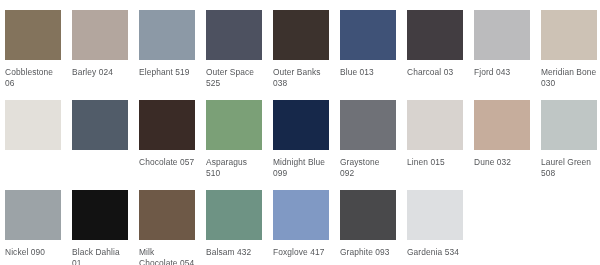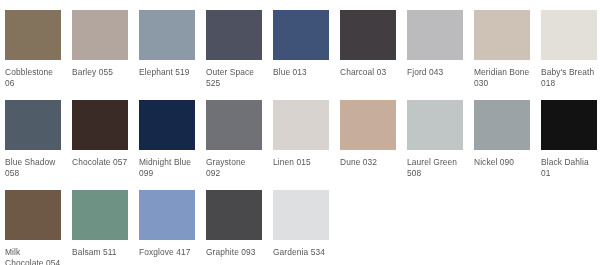--- a/index.html
+++ b/index.html
@@ -53,57 +53,63 @@
 </head>
 <body>
 
 <div id="swatch-grid">
     <div class="swatch-cell">
       <span class="swatch-chip" style="background-color: rgb(131, 115, 92);"></span>
       <div class="swatch-label">Cobblestone 06</div>
     </div>
     <div class="swatch-cell">
       <span class="swatch-chip" style="background-color: rgb(179, 166, 158);"></span>
-      <div class="swatch-label">Barley 055</div>
+      <div class="swatch-label">Barley 024</div>
     </div>
     <div class="swatch-cell">
       <span class="swatch-chip" style="background-color: rgb(140, 153, 166);"></span>
       <div class="swatch-label">Elephant 519</div>
     </div>
     <div class="swatch-cell">
       <span class="swatch-chip" style="background-color: rgb(77, 81, 96);"></span>
       <div class="swatch-label">Outer Space 525</div>
+    </div>
+    <div class="swatch-cell">
+      <span class="swatch-chip" style="background-color: rgb(60, 50, 45);"></span>
+      <div class="swatch-label">Outer Banks 038</div>
     </div>
     <div class="swatch-cell">
       <span class="swatch-chip" style="background-color: rgb(63, 82, 119);"></span>
       <div class="swatch-label">Blue 013</div>
     </div>
     <div class="swatch-cell">
       <span class="swatch-chip" style="background-color: rgb(66, 61, 65);"></span>
       <div class="swatch-label">Charcoal 03</div>
     </div>
     <div class="swatch-cell">
       <span class="swatch-chip" style="background-color: rgb(187, 187, 189);"></span>
       <div class="swatch-label">Fjord 043</div>
     </div>
     <div class="swatch-cell">
       <span class="swatch-chip" style="background-color: rgb(205, 194, 181);"></span>
       <div class="swatch-label">Meridian Bone 030</div>
     </div>
     <div class="swatch-cell">
       <span class="swatch-chip" style="background-color: rgb(227, 224, 218);"></span>
-      <div class="swatch-label">Baby's Breath 018</div>
     </div>
     <div class="swatch-cell">
       <span class="swatch-chip" style="background-color: rgb(81, 92, 105);"></span>
-      <div class="swatch-label">Blue Shadow 058</div>
     </div>
     <div class="swatch-cell">
       <span class="swatch-chip" style="background-color: rgb(58, 43, 38);"></span>
       <div class="swatch-label">Chocolate 057</div>
+    </div>
+    <div class="swatch-cell">
+      <span class="swatch-chip" style="background-color: rgb(123, 160, 119);"></span>
+      <div class="swatch-label">Asparagus 510</div>
     </div>
     <div class="swatch-cell">
       <span class="swatch-chip" style="background-color: rgb(22, 40, 74);"></span>
       <div class="swatch-label">Midnight Blue 099</div>
     </div>
     <div class="swatch-cell">
       <span class="swatch-chip" style="background-color: rgb(111, 113, 119);"></span>
       <div class="swatch-label">Graystone 092</div>
     </div>
     <div class="swatch-cell">
@@ -125,21 +131,21 @@
     <div class="swatch-cell">
       <span class="swatch-chip" style="background-color: rgb(18, 18, 18);"></span>
       <div class="swatch-label">Black Dahlia 01</div>
     </div>
     <div class="swatch-cell">
       <span class="swatch-chip" style="background-color: rgb(110, 89, 71);"></span>
       <div class="swatch-label">Milk Chocolate 054</div>
     </div>
     <div class="swatch-cell">
       <span class="swatch-chip" style="background-color: rgb(110, 147, 132);"></span>
-      <div class="swatch-label">Balsam 511</div>
+      <div class="swatch-label">Balsam 432</div>
     </div>
     <div class="swatch-cell">
       <span class="swatch-chip" style="background-color: rgb(128, 153, 196);"></span>
       <div class="swatch-label">Foxglove 417</div>
     </div>
     <div class="swatch-cell">
       <span class="swatch-chip" style="background-color: rgb(73, 73, 75);"></span>
       <div class="swatch-label">Graphite 093</div>
     </div>
     <div class="swatch-cell">

